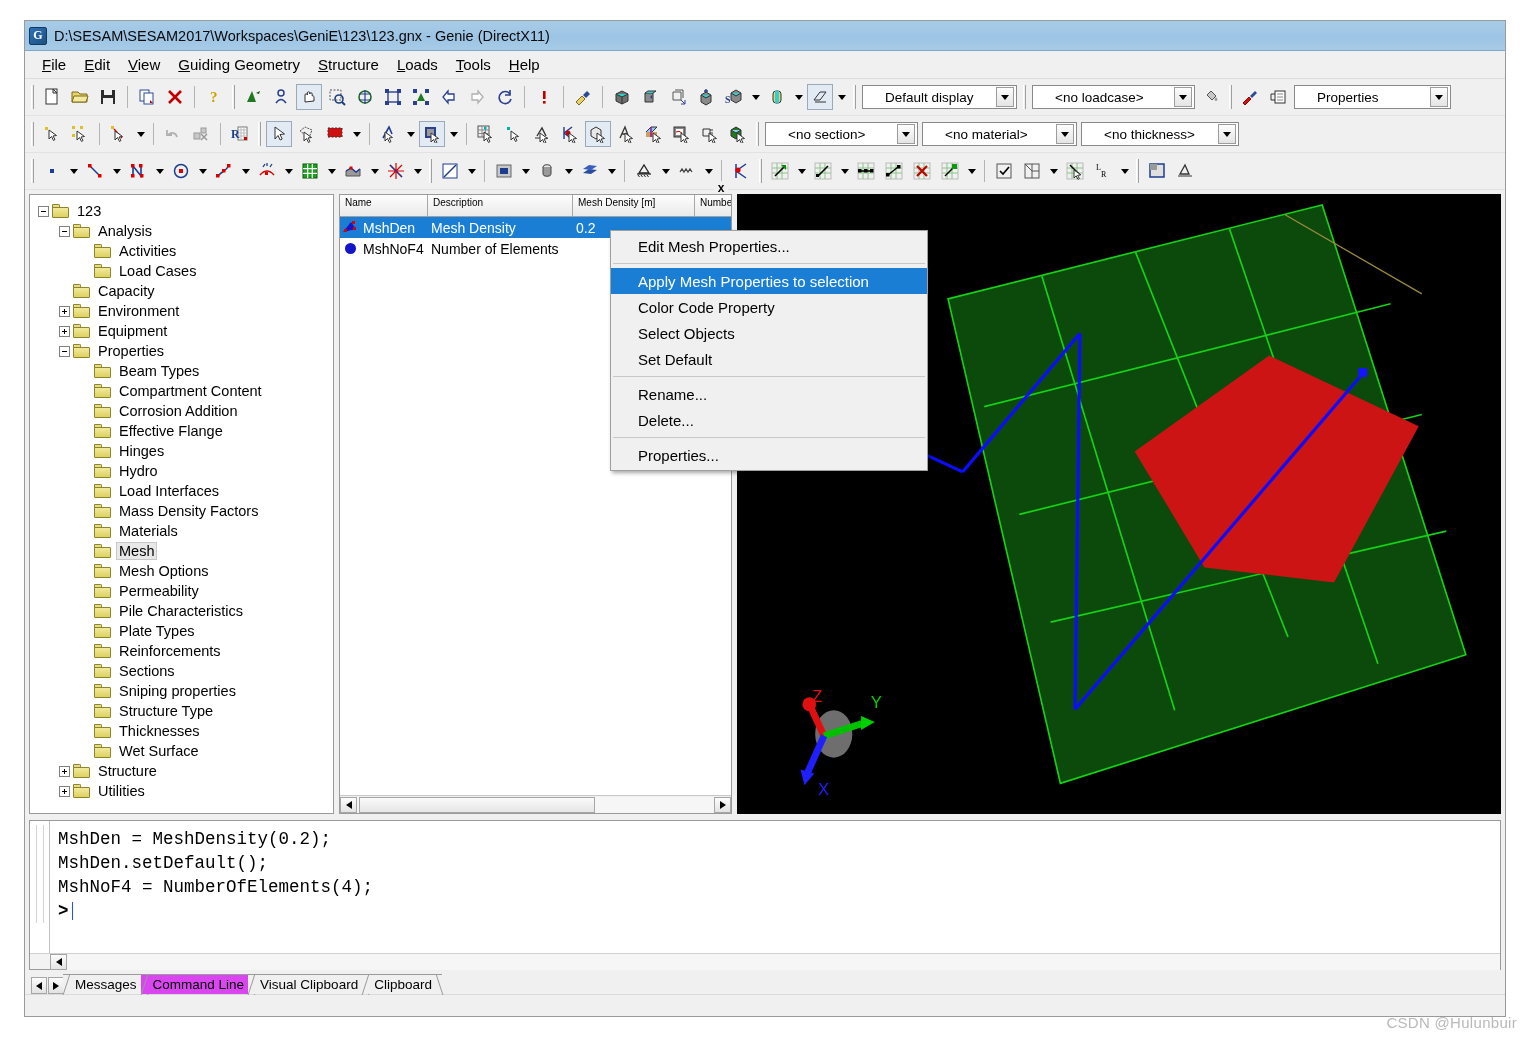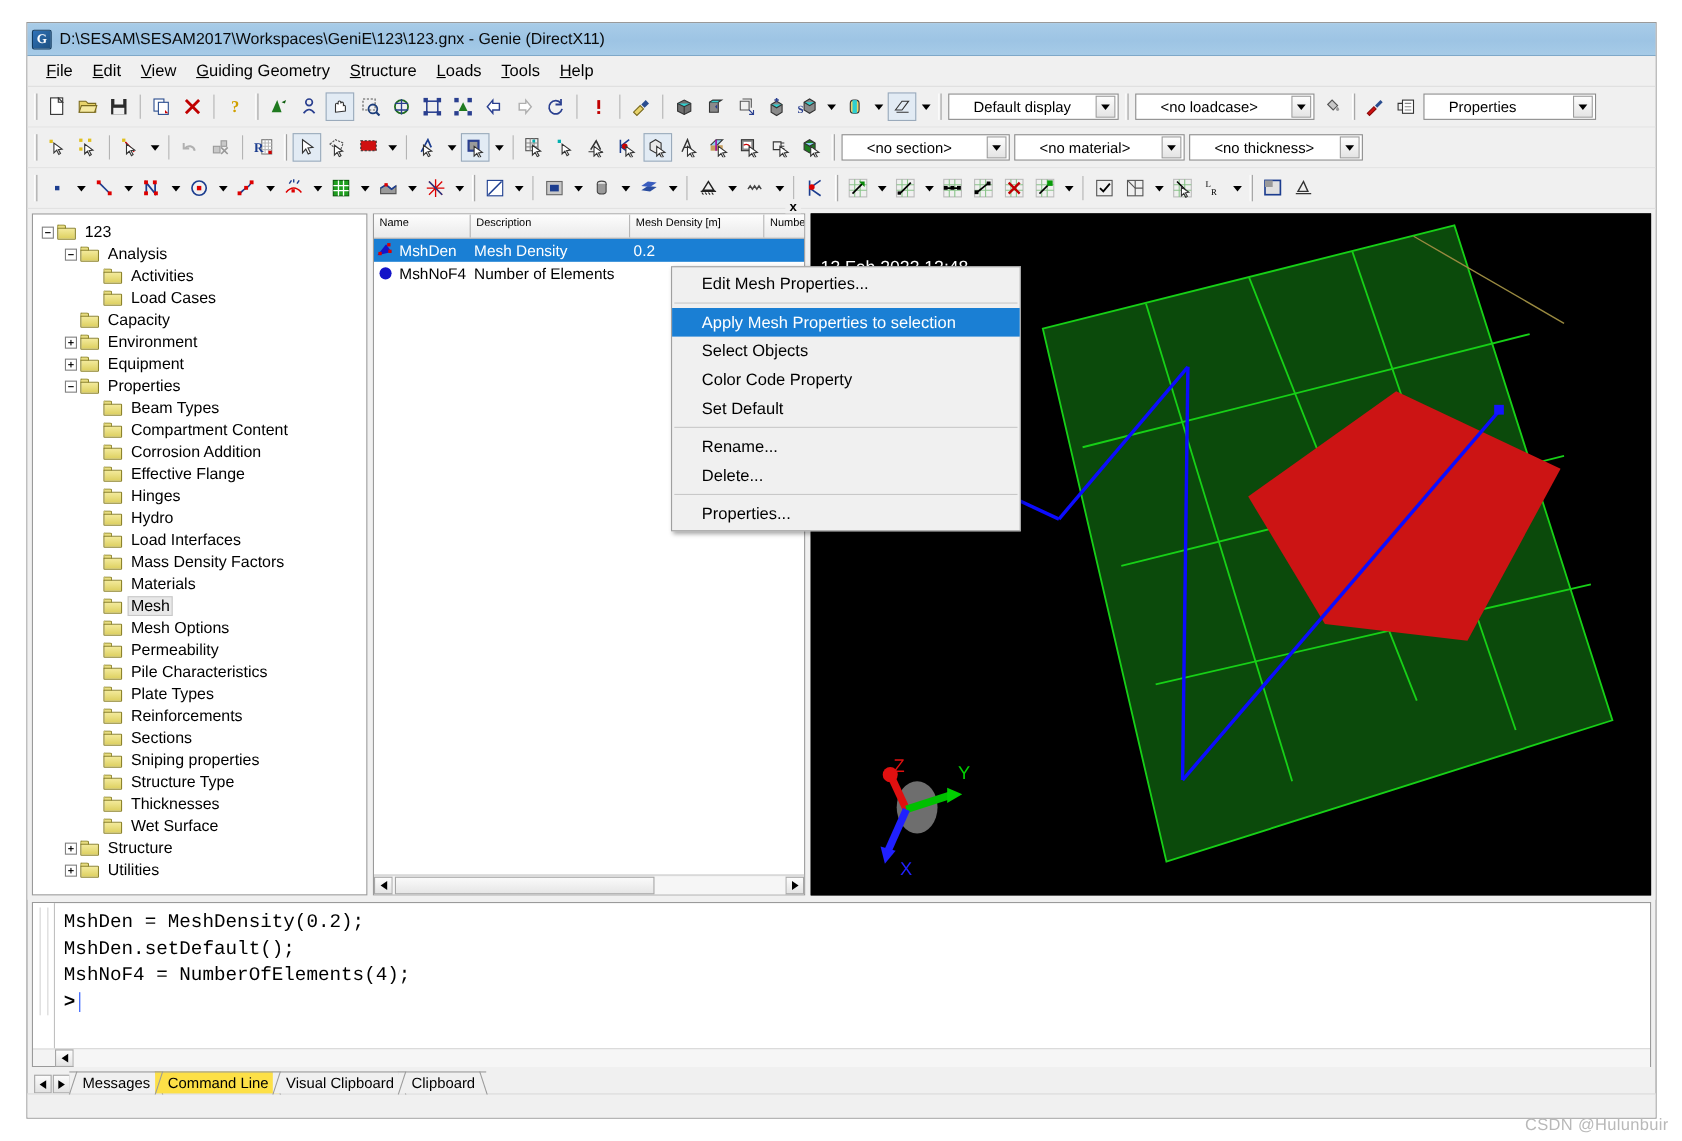--- a/index.html
+++ b/index.html
@@ -259,21 +259,21 @@
   .vp-text {
     position: absolute; left: 8px;
     color: #ffffff; font-size: 16px;
     font-family: "Liberation Sans", sans-serif;
     margin-top: 36px;
   }
 
   
   .ctxmenu {
     position: absolute;
-    left: 585px; top: 52px;
+    left: 585px; top: 40px;
     width: 318px;
     background: #f0f0f0;
     border: 1px solid #a0a0a0;
     box-shadow: 2px 2px 4px rgba(0,0,0,0.35);
     padding: 2px 0;
     z-index: 50;
   }
   .ctx-item {
     height: 26px;
     display: flex; align-items: center;
@@ -355,21 +355,21 @@
     border-top: 1px solid #9a9a9a;
     margin-left: -6px;
     white-space: nowrap;
   }
   .ftab::before, .ftab::after {
     content: ""; position: absolute; top: -1px;
     width: 1px; height: 21px; background: #9a9a9a;
   }
   .ftab::before { left: 3px; transform: skewX(-18deg); }
   .ftab::after { right: 2px; transform: skewX(18deg); }
-  .ftab.active { font-weight: normal; background: #fde047; }
+  .ftab.active { font-weight: normal; background: #d946ef; }
   .statusbar {
     flex: none; height: 22px;
     background: #f0f0f0;
     border-top: 1px solid #dadada;
     display: flex; align-items: center;
     padding-left: 6px;
   }
   .watermark {
     position: absolute; right: 12px; bottom: 6px;
     font-size: 15px; color: #b9b9b9;
@@ -1449,22 +1449,22 @@
           <text x="76" y="14" font-size="17" fill="#00d000" font-family="Liberation Sans, sans-serif">Y</text>
           <text x="22" y="102" font-size="17" fill="#2020ff" font-family="Liberation Sans, sans-serif">X</text>
         </g>
       </svg>
     </div>
 
     <div class="ctxmenu" id="ctxmenu">
         <div class="ctx-item">Edit Mesh Properties...</div>
         <div class="ctx-sep"></div>
         <div class="ctx-item hl">Apply Mesh Properties to selection</div>
+        <div class="ctx-item">Color Code Property</div>
         <div class="ctx-item">Select Objects</div>
-        <div class="ctx-item">Color Code Property</div>
         <div class="ctx-item">Set Default</div>
         <div class="ctx-sep"></div>
         <div class="ctx-item">Rename...</div>
         <div class="ctx-item">Delete...</div>
         <div class="ctx-sep"></div>
         <div class="ctx-item">Properties...</div>
       </div>
   </div>
 
   <div class="cmd-panel">

